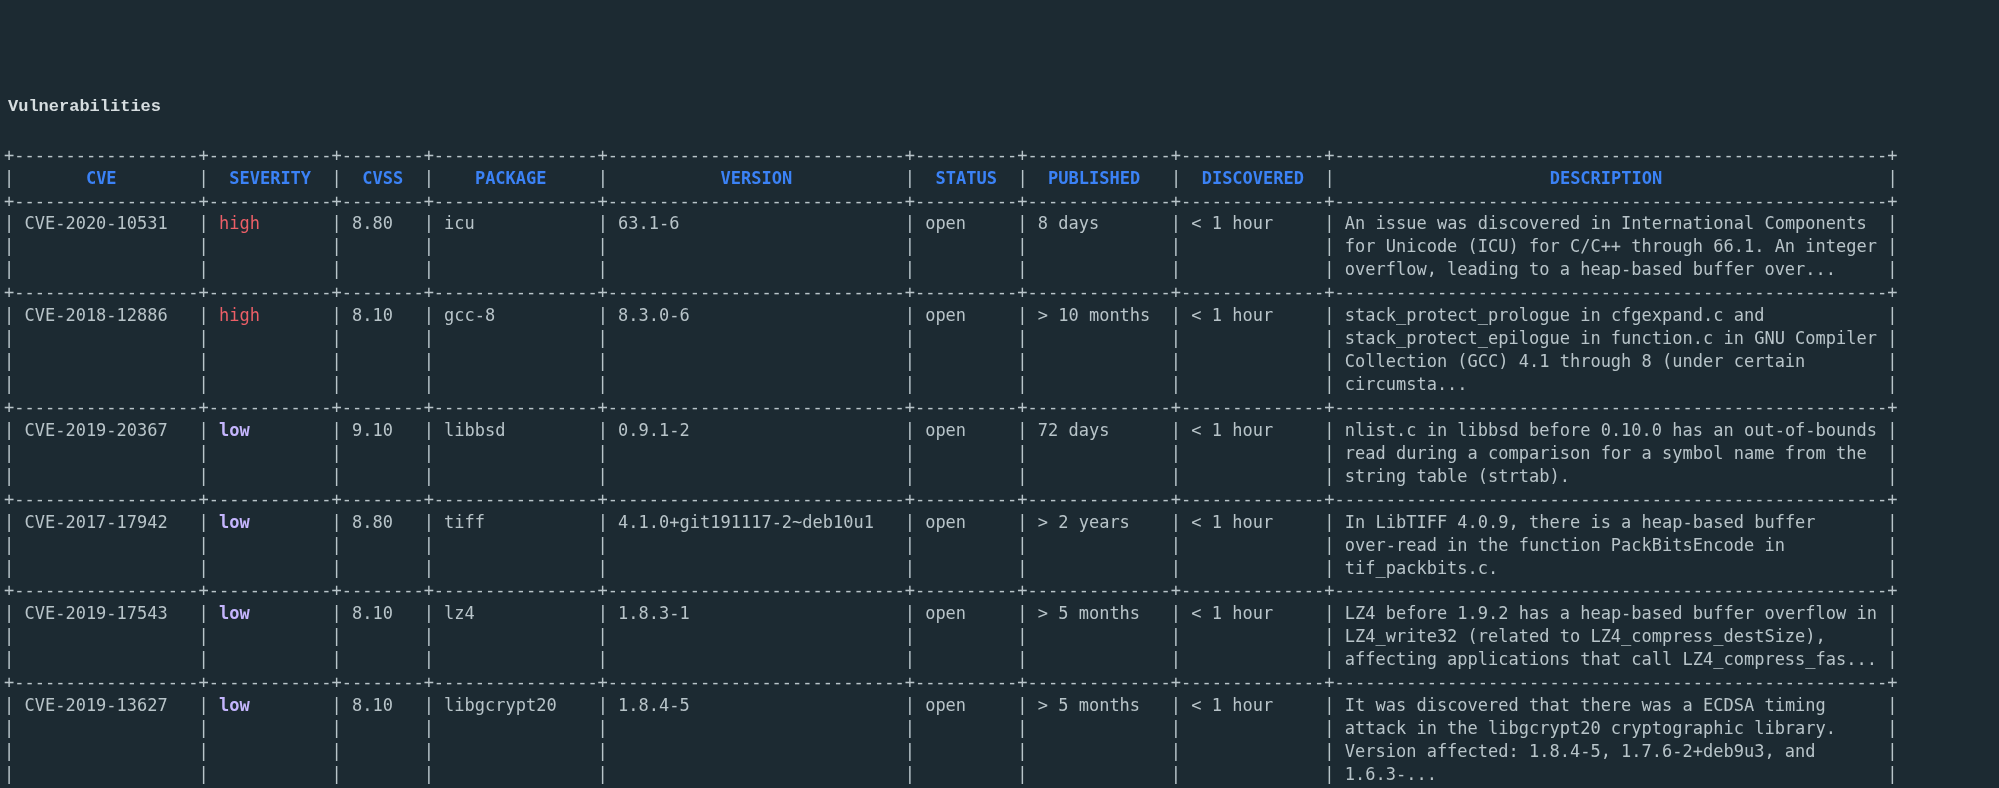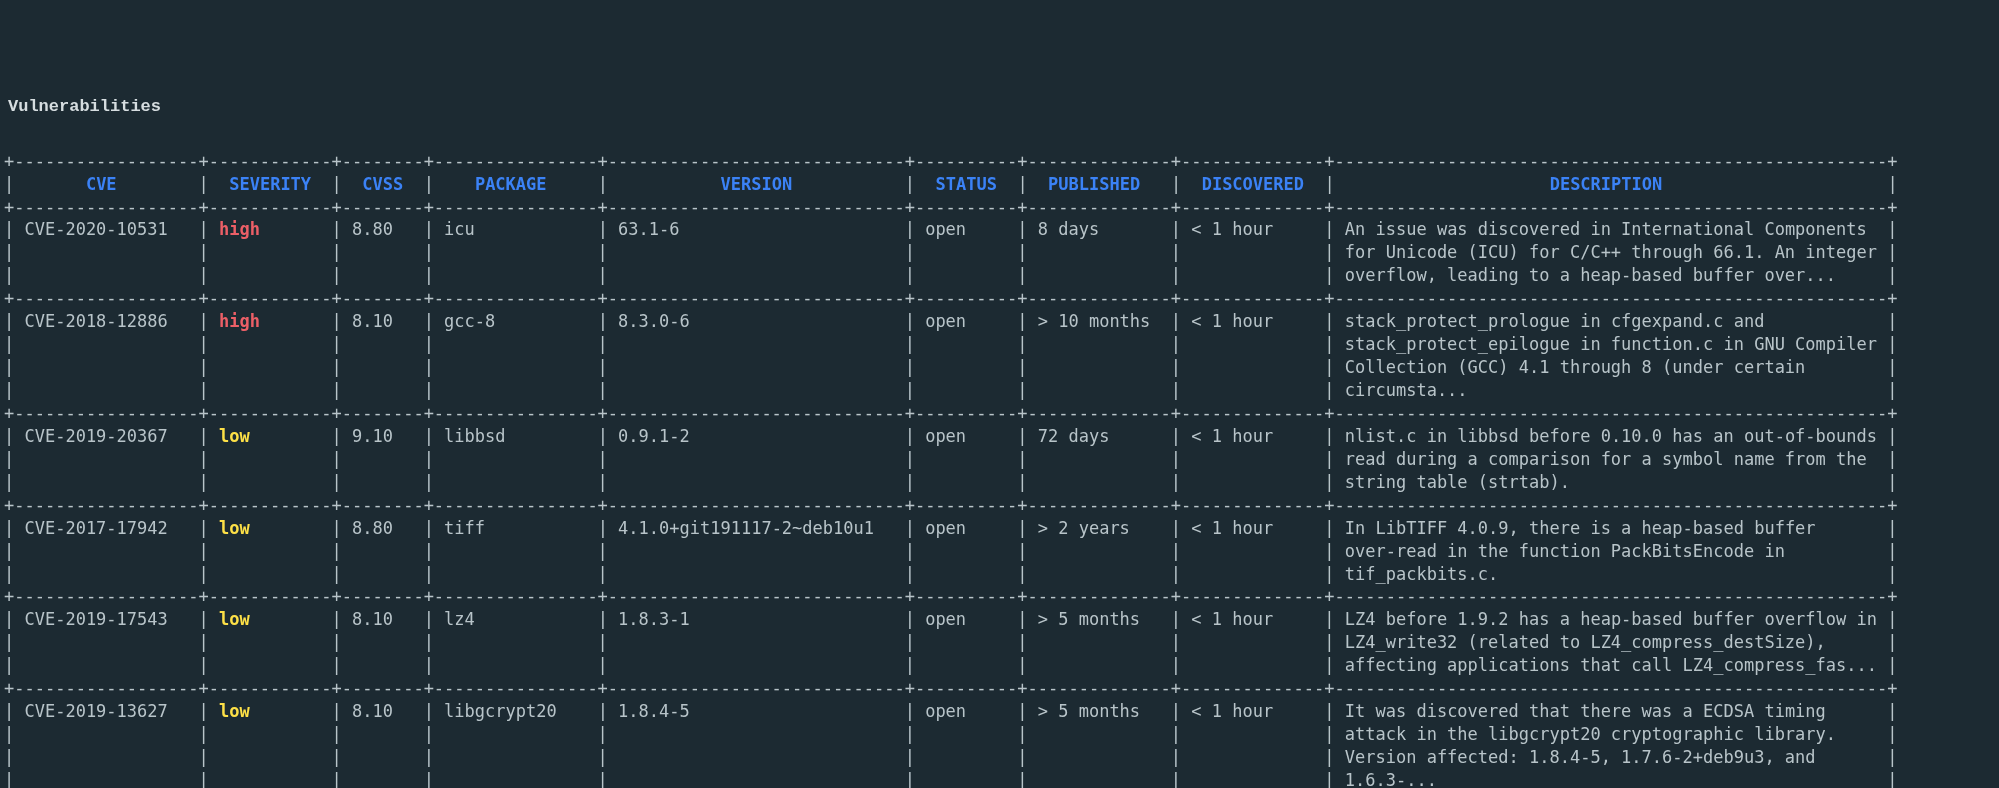--- a/index.html
+++ b/index.html
@@ -13,28 +13,28 @@
     font-family: "Menlo", "Consolas", "Courier New", monospace;
     font-size: 17px;
     line-height: 1.35;
     padding: 4px;
     white-space: pre;
     overflow-x: auto;
   }
   .title {
     font-weight: bold;
     color: #d6dde0;
-    margin-bottom: 8px;
+    margin-bottom: 2px;
     padding-left: 4px;
   }
   .termtable {
     white-space: pre;
   }
-  .sev-high { color: #ec5f67; font-weight: bold; }
-  .sev-low { color: #fde047; font-weight: bold; }
+  .sev-high { color: #ec5f67; font-weight: normal; }
+  .sev-low { color: #c4b5fd; font-weight: bold; }
   .header-row { font-weight: bold; color: #3b82f6; }
 </style>
 </head>
 <body>
 
 
 
 <div class="title">Vulnerabilities</div>
 <pre id="table-output" class="termtable">+------------------+------------+--------+----------------+-----------------------------+----------+--------------+--------------+------------------------------------------------------+
 | <span class="header-row">      CVE       </span> | <span class="header-row"> SEVERITY </span> | <span class="header-row"> CVSS </span> | <span class="header-row">   PACKAGE    </span> | <span class="header-row">          VERSION          </span> | <span class="header-row"> STATUS </span> | <span class="header-row"> PUBLISHED  </span> | <span class="header-row"> DISCOVERED </span> | <span class="header-row">                    DESCRIPTION                     </span> |

